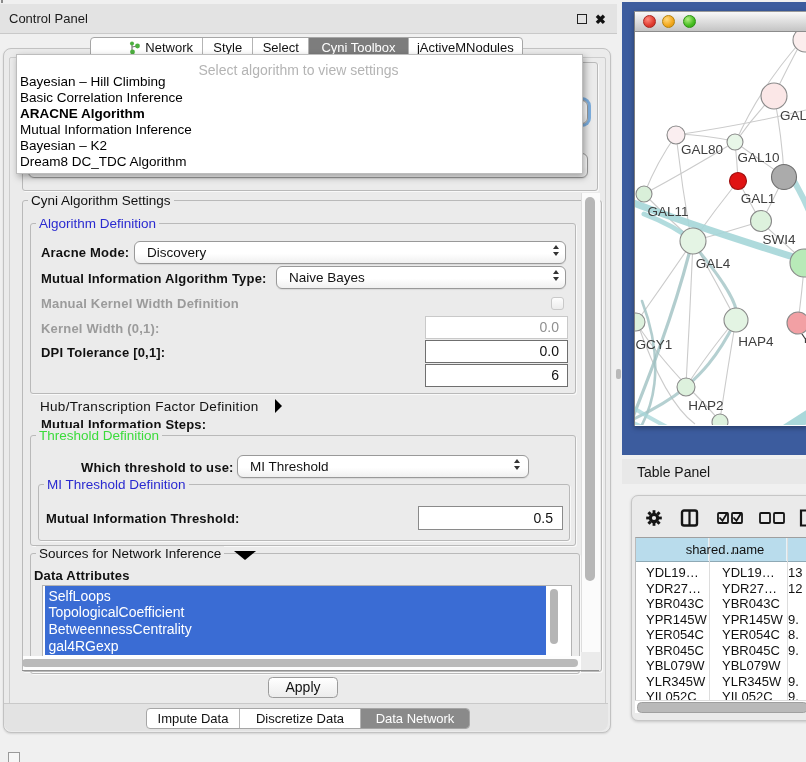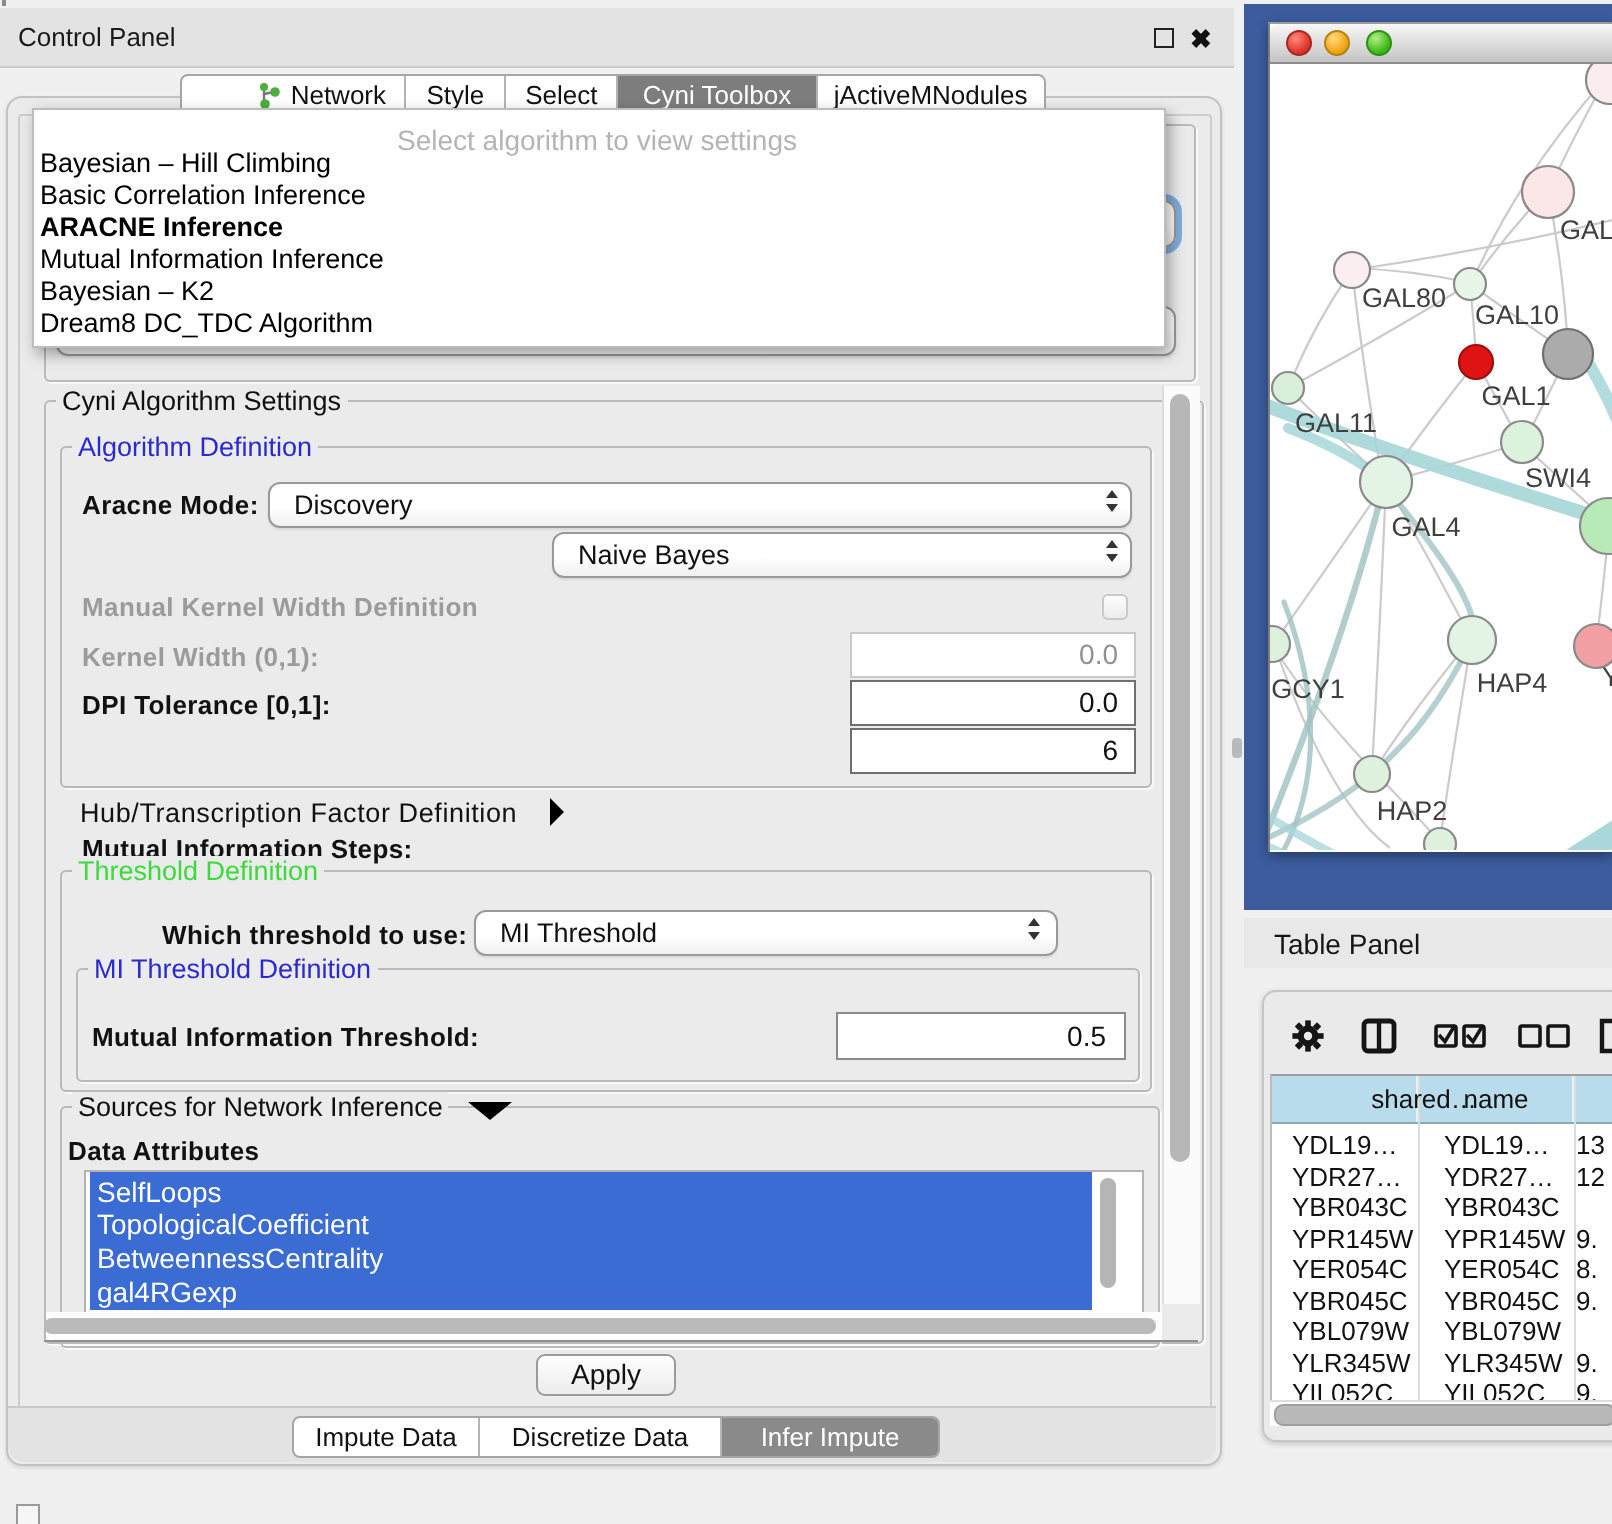--- a/index.html
+++ b/index.html
@@ -62,21 +62,21 @@
     <div class="s sel" style="width:105px;">Cyni Toolbox</div>
     <div class="s" style="width:121px;">jActiveMNodules</div>
   </div>
 
   <div class="abs" style="left:16px;top:54px;width:565px;height:118px;background:#fff;border:1px solid #bdbdbd;
        box-shadow:2px 3px 7px rgba(0,0,0,0.35);"></div>
   <div class="abs" style="left:16px;top:62px;width:565px;text-align:center;font-size:14px;color:#b4b4b4;">Select algorithm to view settings</div>
   <div class="abs" style="left:20px;top:73.5px;width:540px;font-size:13.5px;color:#000;line-height:16px;">
     Bayesian – Hill Climbing<br>
     Basic Correlation Inference<br>
-    <b>ARACNE Inference</b><br>
+    <b>ARACNE Algorithm</b><br>
     Mutual Information Inference<br>
     Bayesian – K2<br>
     Dream8 DC_TDC Algorithm
   </div>
 
   <div class="gbox" style="left:22px;top:200px;width:578px;height:470px;"></div>
   <div class="gtitle" style="left:28px;top:192.5px;color:#111;font-size:13.5px;">Cyni Algorithm Settings</div>
 
   <div class="abs" style="left:581px;top:193px;width:18px;height:459px;background:#fbfbfb;border-left:1px solid #ddd;"></div>
   <div class="abs" style="left:585px;top:197px;width:10px;height:384px;background:#b7b7b7;border-radius:5px;"></div>
@@ -85,20 +85,21 @@
   <div class="gtitle" style="left:36px;top:215.5px;color:#2a2ad0;background:#ebebeb;font-size:13.5px;">Algorithm Definition</div>
 
   <div class="lbl abs" style="left:41px;top:245px;">Aracne Mode:</div>
   <div class="combo" style="left:134px;top:241px;width:430px;height:21px;"></div>
   <div class="combotext" style="left:147px;top:245px;">Discovery</div>
   <div class="arrows" style="left:553px;top:245px;">
       <div class="up"></div>
       <div class="dn"></div>
     </div>
 
+  <div class="lbl abs" style="left:41px;top:271px;">Mutual Information Algorithm Type:</div>
   <div class="combo" style="left:276px;top:266px;width:288px;height:21px;"></div>
   <div class="combotext" style="left:289px;top:270px;">Naive Bayes</div>
   <div class="arrows" style="left:553px;top:270px;">
       <div class="up"></div>
       <div class="dn"></div>
     </div>
 
   <div class="lbl abs" style="left:41px;top:296px;color:#9b9b9b;">Manual Kernel Width Definition</div>
   <div class="abs" style="left:551px;top:297px;width:11px;height:11px;background:linear-gradient(#fdfdfd,#ececec);border:1px solid #c9c9c9;border-radius:3px;"></div>
 
@@ -144,21 +145,21 @@
   <div class="abs" style="left:22px;top:658.5px;width:556px;height:8px;background:#bababa;border-radius:4px;"></div>
   <div class="abs" style="left:22px;top:670px;width:577px;height:1px;background:#909090;"></div>
 
   <div class="abs" style="left:4px;top:703px;width:604px;height:27px;background:#e3e3e3;border-top:1px solid #c9c9c9;border-radius:0 0 8px 8px;"></div>
   <div class="abs" style="left:268px;top:677px;width:68px;height:19px;background:linear-gradient(#fff,#ececec);
        border:1px solid #9b9b9b;border-radius:4.5px;text-align:center;line-height:19px;font-size:14px;color:#111;">Apply</div>
 
   <div class="seg" style="left:146px;top:708px;width:322px;height:19px;text-align:center;">
     <div class="s" style="width:92px;">Impute Data</div>
     <div class="s" style="width:120px;">Discretize Data</div>
-    <div class="s sel" style="width:108px;background:#8a8a8a;">Infer Impute</div>
+    <div class="s sel" style="width:108px;background:#8a8a8a;">Data Network</div>
   </div>
 
   <div class="abs" style="left:8px;top:752px;width:10px;height:10px;background:#f6f6f6;border:1px solid #9a9a9a;"></div>
 
   <div class="abs" style="left:616px;top:369px;width:5px;height:10px;background:#b9b9b9;border-radius:2px;"></div>
 
   <div class="abs" style="left:622px;top:2px;width:184px;height:453px;background:#3c5c9e;"></div>
 
   <div class="abs" style="left:634px;top:11px;width:172px;height:414px;background:#fff;border-left:1px solid #7e7e7e;border-top:1px solid #9a9a9a;box-shadow:0 2px 5px rgba(0,0,0,0.35);"></div>
   <div class="abs" style="left:635px;top:12px;width:171px;height:19px;background:linear-gradient(#f8f8f8,#c4c4c4);border-bottom:1px solid #8c8c8c;border-top-left-radius:4px;"></div>

